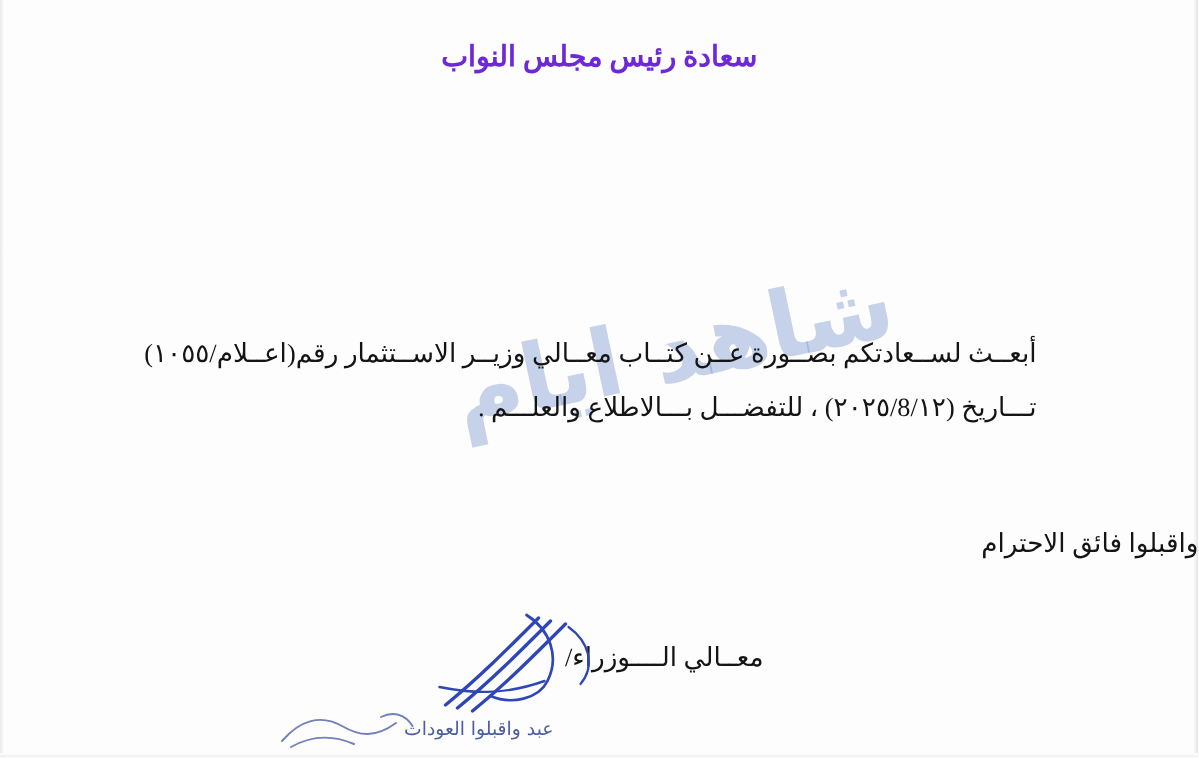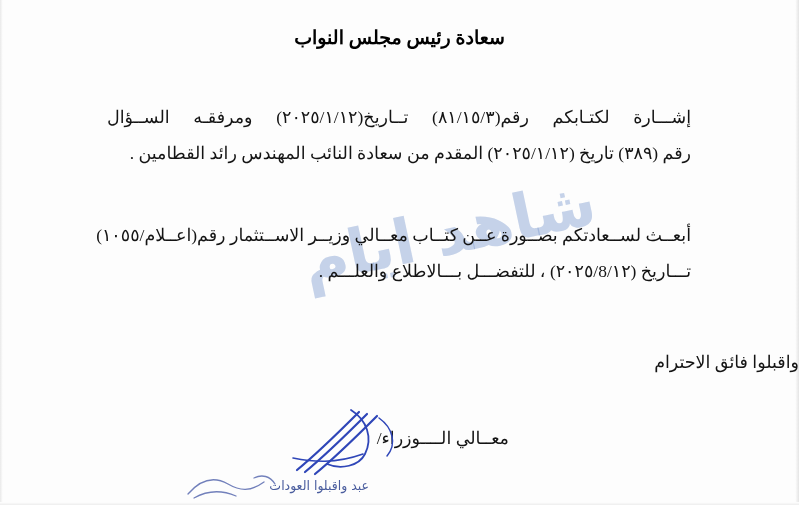--- a/index.html
+++ b/index.html
@@ -55,21 +55,21 @@
 
   .title {
     position: absolute;
     top: 26px;
     left: 0;
     width: 799px;
     text-align: center;
     font-size: 19px;
     font-weight: bold;
     letter-spacing: 0px;
-    color: #000000;
+    color: #6d28d9;
   }
 
   .para {
     position: absolute;
     font-size: 17.5px;
     line-height: 2.05;
     color: #141414;
     text-align: justify;
     text-align-last: justify;
   }
@@ -165,24 +165,20 @@
   <div class="scan-edge-left"></div>
   <div class="scan-edge-right"></div>
   <div class="scan-edge-bottom"></div>
 
   <div class="content">
 
     <div class="watermark">شاهد ايام</div>
 
     <div class="title">سعادة رئيس مجلس النواب</div>
 
-    <div class="para para-1">
-      <span class="line">إشـــارة لكتـابكم رقم(٨١/١٥/٣) تــاريخ(٢٠٢٥/١/١٢) ومرفقـه الســؤال</span>
-      <span class="line last">رقم (٣٨٩) تاريخ (٢٠٢٥/١/١٢) المقدم من سعادة النائب المهندس رائد القطامين .</span>
-    </div>
 
     <div class="para para-2">
       <span class="line">أبعــث لســعادتكم بصــورة عــن كتــاب معــالي وزيــر الاســتثمار رقم(اعــلام/١٠٥٥)</span>
       <span class="line last">تـــاريخ (٢٠٢٥/8/١٢) ، للتفضـــل بـــالاطلاع والعلـــم .</span>
     </div>
 
     <div class="closing">واقبلوا فائق الاحترام</div>
 
     <div class="signature-title">معــالي الــــوزراء/</div>
 

